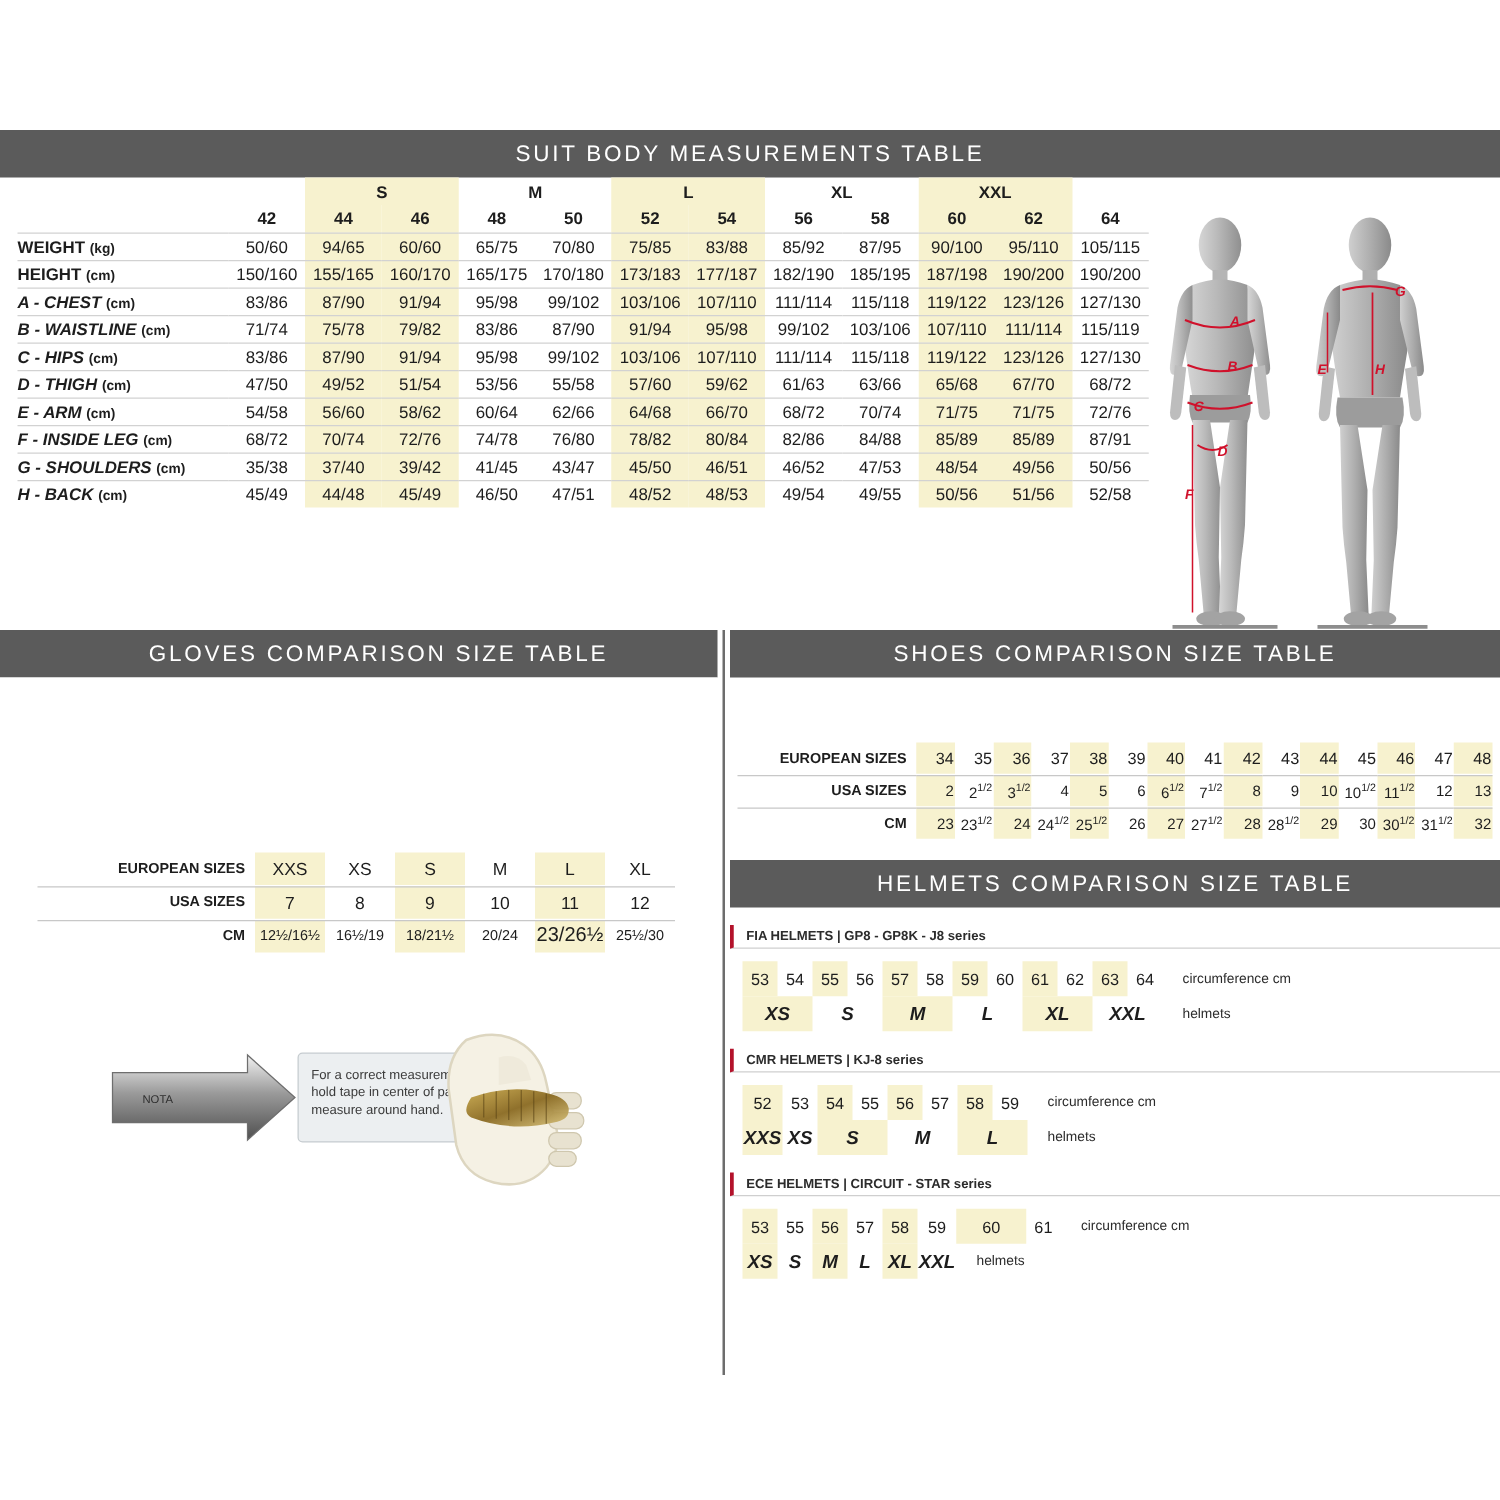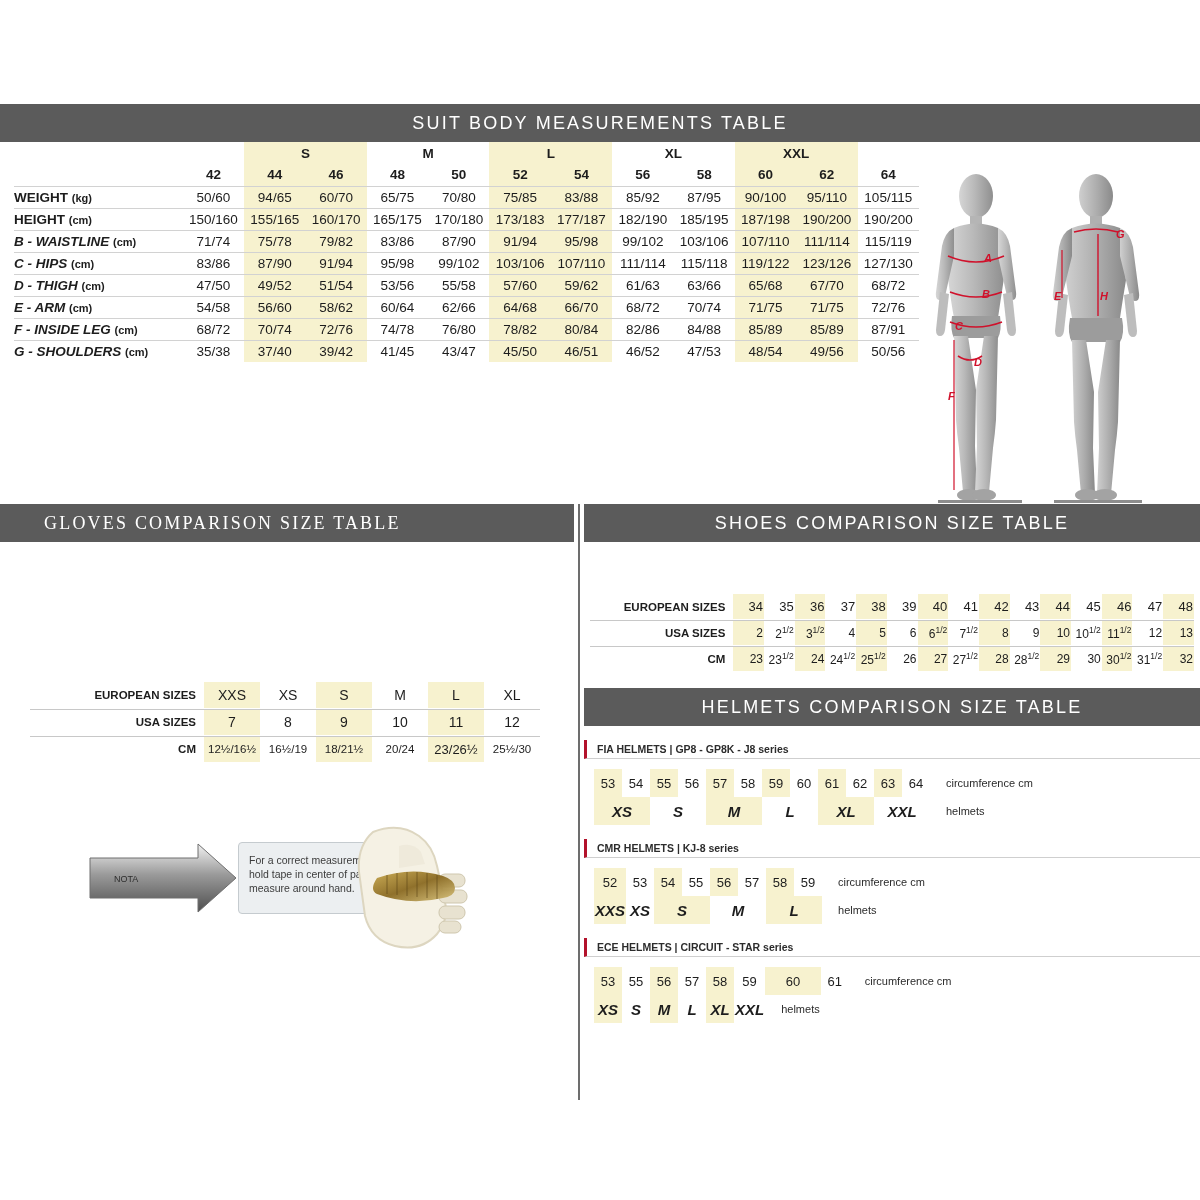--- a/index.html
+++ b/index.html
@@ -20,21 +20,21 @@
     color:#ffffff;
     font-size:18px;
     letter-spacing:2.2px;
     font-weight:400;
     display:flex;
     align-items:center;
     justify-content:center;
     height:38px;
     text-transform:uppercase;
   }
-  .banner.left { justify-content:flex-start; padding-left:44px;font-family:Liberation Serif, serif; }
+  .banner.left { justify-content:flex-start; padding-left:119px; }
 
   
   #suit-section { position:absolute; left:0; top:104px; width:1200px; }
   #suit-body { position:relative; height:395px; }
   #suit-table-wrap { position:absolute; left:14px; top:0; width:905px; }
 
   table.m { border-collapse:collapse; width:100%; }
   table.m td, table.m th { font-size:13.5px; padding:0; height:22px; }
 
   .grp { text-align:center; font-weight:bold; font-size:15px; height:22px; }
@@ -130,21 +130,21 @@
                 <td>56</td>
                 <td>58</td>
                 <td class="hl">60</td>
                 <td class="hl">62</td>
                 <td>64</td>
               </tr>
               <tr class="data">
                 <td class="rowlabel">WEIGHT <span class="unit">(kg)</span></td>
                 <td class="cell">50/60</td>
                 <td class="cell hl">94/65</td>
-                <td class="cell hl">60/70</td>
+                <td class="cell hl">60/60</td>
                 <td class="cell">65/75</td>
                 <td class="cell">70/80</td>
                 <td class="cell hl">75/85</td>
                 <td class="cell hl">83/88</td>
                 <td class="cell">85/92</td>
                 <td class="cell">87/95</td>
                 <td class="cell hl">90/100</td>
                 <td class="cell hl">95/110</td>
                 <td class="cell">105/115</td>
               </tr>
@@ -157,20 +157,35 @@
                 <td class="cell">170/180</td>
                 <td class="cell hl">173/183</td>
                 <td class="cell hl">177/187</td>
                 <td class="cell">182/190</td>
                 <td class="cell">185/195</td>
                 <td class="cell hl">187/198</td>
                 <td class="cell hl">190/200</td>
                 <td class="cell">190/200</td>
               </tr>
               <tr class="data">
+                <td class="rowlabel"><i>A - CHEST</i> <span class="unit">(cm)</span></td>
+                <td class="cell">83/86</td>
+                <td class="cell hl">87/90</td>
+                <td class="cell hl">91/94</td>
+                <td class="cell">95/98</td>
+                <td class="cell">99/102</td>
+                <td class="cell hl">103/106</td>
+                <td class="cell hl">107/110</td>
+                <td class="cell">111/114</td>
+                <td class="cell">115/118</td>
+                <td class="cell hl">119/122</td>
+                <td class="cell hl">123/126</td>
+                <td class="cell">127/130</td>
+              </tr>
+              <tr class="data">
                 <td class="rowlabel"><i>B - WAISTLINE</i> <span class="unit">(cm)</span></td>
                 <td class="cell">71/74</td>
                 <td class="cell hl">75/78</td>
                 <td class="cell hl">79/82</td>
                 <td class="cell">83/86</td>
                 <td class="cell">87/90</td>
                 <td class="cell hl">91/94</td>
                 <td class="cell hl">95/98</td>
                 <td class="cell">99/102</td>
                 <td class="cell">103/106</td>
@@ -245,20 +260,35 @@
                 <td class="cell hl">39/42</td>
                 <td class="cell">41/45</td>
                 <td class="cell">43/47</td>
                 <td class="cell hl">45/50</td>
                 <td class="cell hl">46/51</td>
                 <td class="cell">46/52</td>
                 <td class="cell">47/53</td>
                 <td class="cell hl">48/54</td>
                 <td class="cell hl">49/56</td>
                 <td class="cell">50/56</td>
+              </tr>
+              <tr class="data">
+                <td class="rowlabel"><i>H - BACK</i> <span class="unit">(cm)</span></td>
+                <td class="cell">45/49</td>
+                <td class="cell hl">44/48</td>
+                <td class="cell hl">45/49</td>
+                <td class="cell">46/50</td>
+                <td class="cell">47/51</td>
+                <td class="cell hl">48/52</td>
+                <td class="cell hl">48/53</td>
+                <td class="cell">49/54</td>
+                <td class="cell">49/55</td>
+                <td class="cell hl">50/56</td>
+                <td class="cell hl">51/56</td>
+                <td class="cell">52/58</td>
               </tr>
             </tbody>
         </table>
       </div>
 
       <div id="mannequins">
         <svg width="272" height="360" viewBox="0 0 272 360">
           <defs>
             <linearGradient id="bodyg" x1="0" y1="0" x2="1" y2="0">
               <stop offset="0%" stop-color="#d6d6d6"></stop>
@@ -354,21 +384,21 @@
             </tr>
             <tr class="sep">
               <td colspan="7"></td>
             </tr>
             <tr>
               <td class="lab">CM</td>
               <td class="c hl" style="width: 56px; font-size: 11.5px;">12½/16½</td>
               <td class="c" style="width: 56px; font-size: 11.5px;">16½/19</td>
               <td class="c hl" style="width: 56px; font-size: 11.5px;">18/21½</td>
               <td class="c" style="width: 56px; font-size: 11.5px;">20/24</td>
-              <td class="c hl" style="width: 56px; font-size: 13px;">23/26½</td>
+              <td class="c hl" style="width: 56px; font-size: 16px;">23/26½</td>
               <td class="c" style="width: 56px; font-size: 11.5px;">25½/30</td>
             </tr>
           </tbody>
       </table>
 
       <div id="nota">
         <svg id="notaarrow" width="150" height="72" viewBox="0 0 150 72">
           <defs>
             <linearGradient id="arrg" x1="0" y1="0" x2="0" y2="1">
               <stop offset="0%" stop-color="#f2f2f2"></stop>

